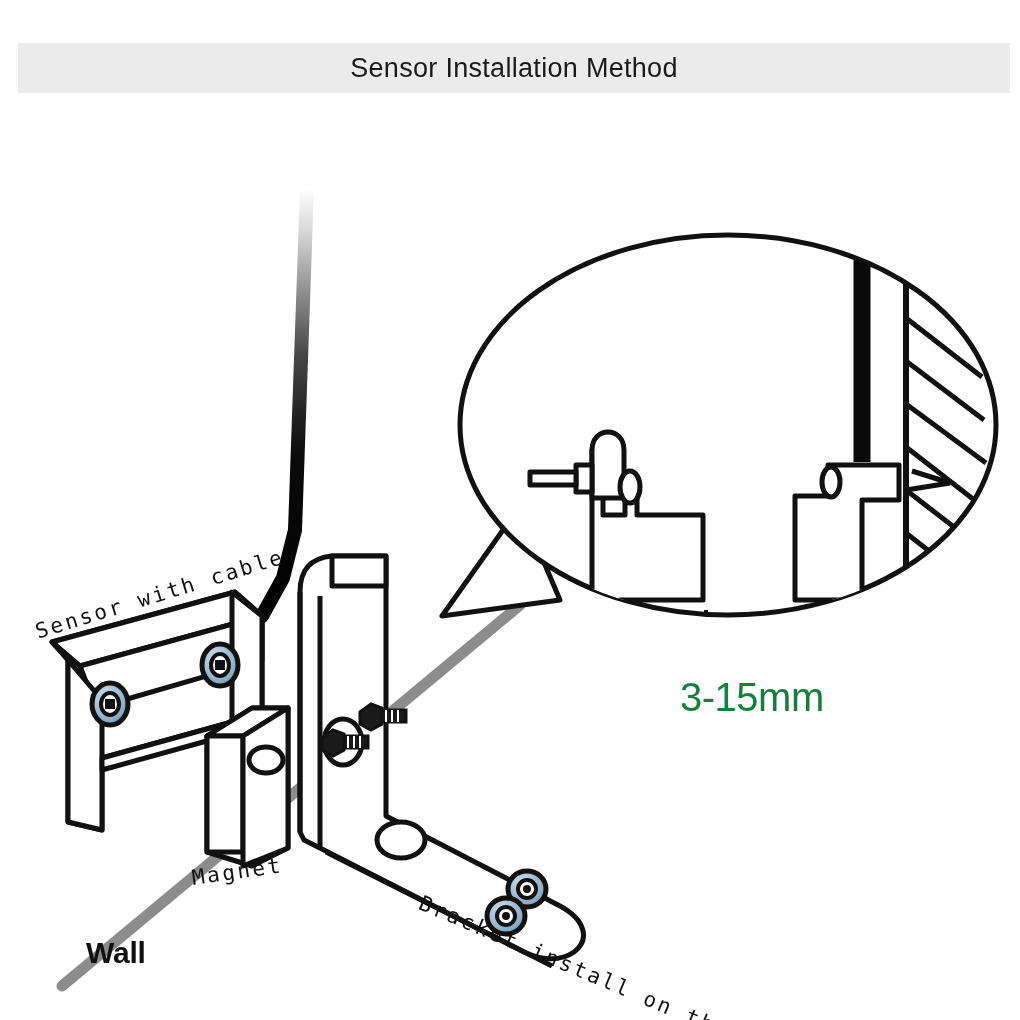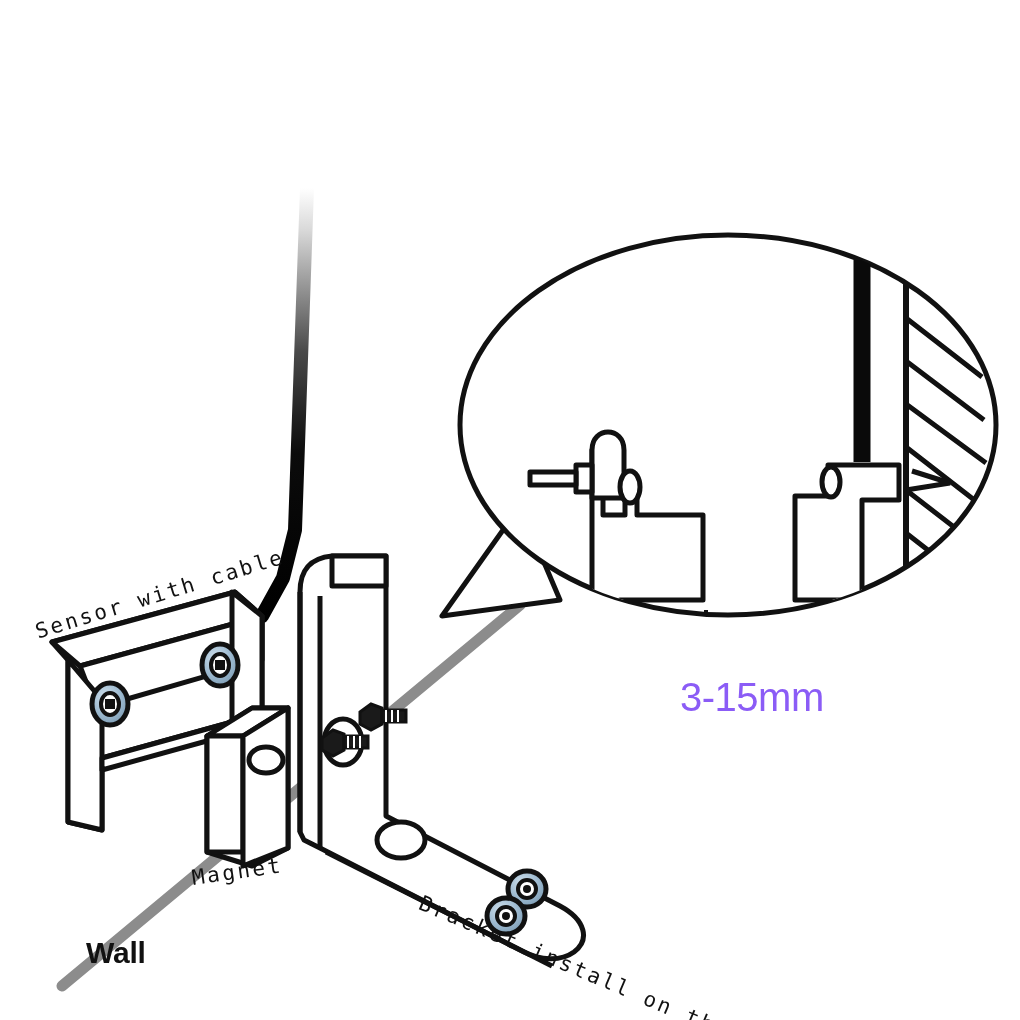--- a/index.html
+++ b/index.html
@@ -28,34 +28,37 @@
   .lbl-mono{
     font-family:"DejaVu Sans Mono","Liberation Mono",monospace;
     font-size:21px;letter-spacing:2.6px;font-weight:400;
   }
   .lbl-bold{
     font-family:"Liberation Sans", sans-serif;
     font-size:30px;font-weight:700;letter-spacing:-.2px;text-align:center;
   }
   .lbl-dim{
     font-family:"Liberation Sans", sans-serif;
-    font-size:40px;font-weight:400;letter-spacing:-.5px;color:#8b5cf6;
+    font-size:40px;font-weight:400;letter-spacing:-.5px;color:#15803d;
   }
   #lbl-sensor{left:36px;top:520px;transform:rotate(-17deg);transform-origin:0 50%;}
   #lbl-magnet{left:192px;top:766px;transform:rotate(-8deg);transform-origin:0 50%;}
   #lbl-bracket{left:420px;top:790px;transform:rotate(23deg);transform-origin:0 50%;}
   #lbl-wall{left:86px;top:836px;}
   #lbl-garage{left:186px;top:916px;}
   #lbl-dimension{left:680px;top:575px;}
 </style>
 </head>
 <body>
 
 <div id="root">
 
+  <div class="title-band">
+    <span class="title-text">Sensor Installation Method</span>
+  </div>
 
   <div class="stage">
 
     <svg class="draw" viewBox="0 0 1020 920" xmlns="http://www.w3.org/2000/svg">
       <defs>
         <linearGradient id="cableFade" x1="0" y1="0" x2="0" y2="1">
           <stop offset="0" stop-color="#ffffff"></stop>
           <stop offset="0.10" stop-color="#d8d8d8"></stop>
           <stop offset="0.38" stop-color="#4a4a4a"></stop>
           <stop offset="0.62" stop-color="#0b0b0b"></stop>

